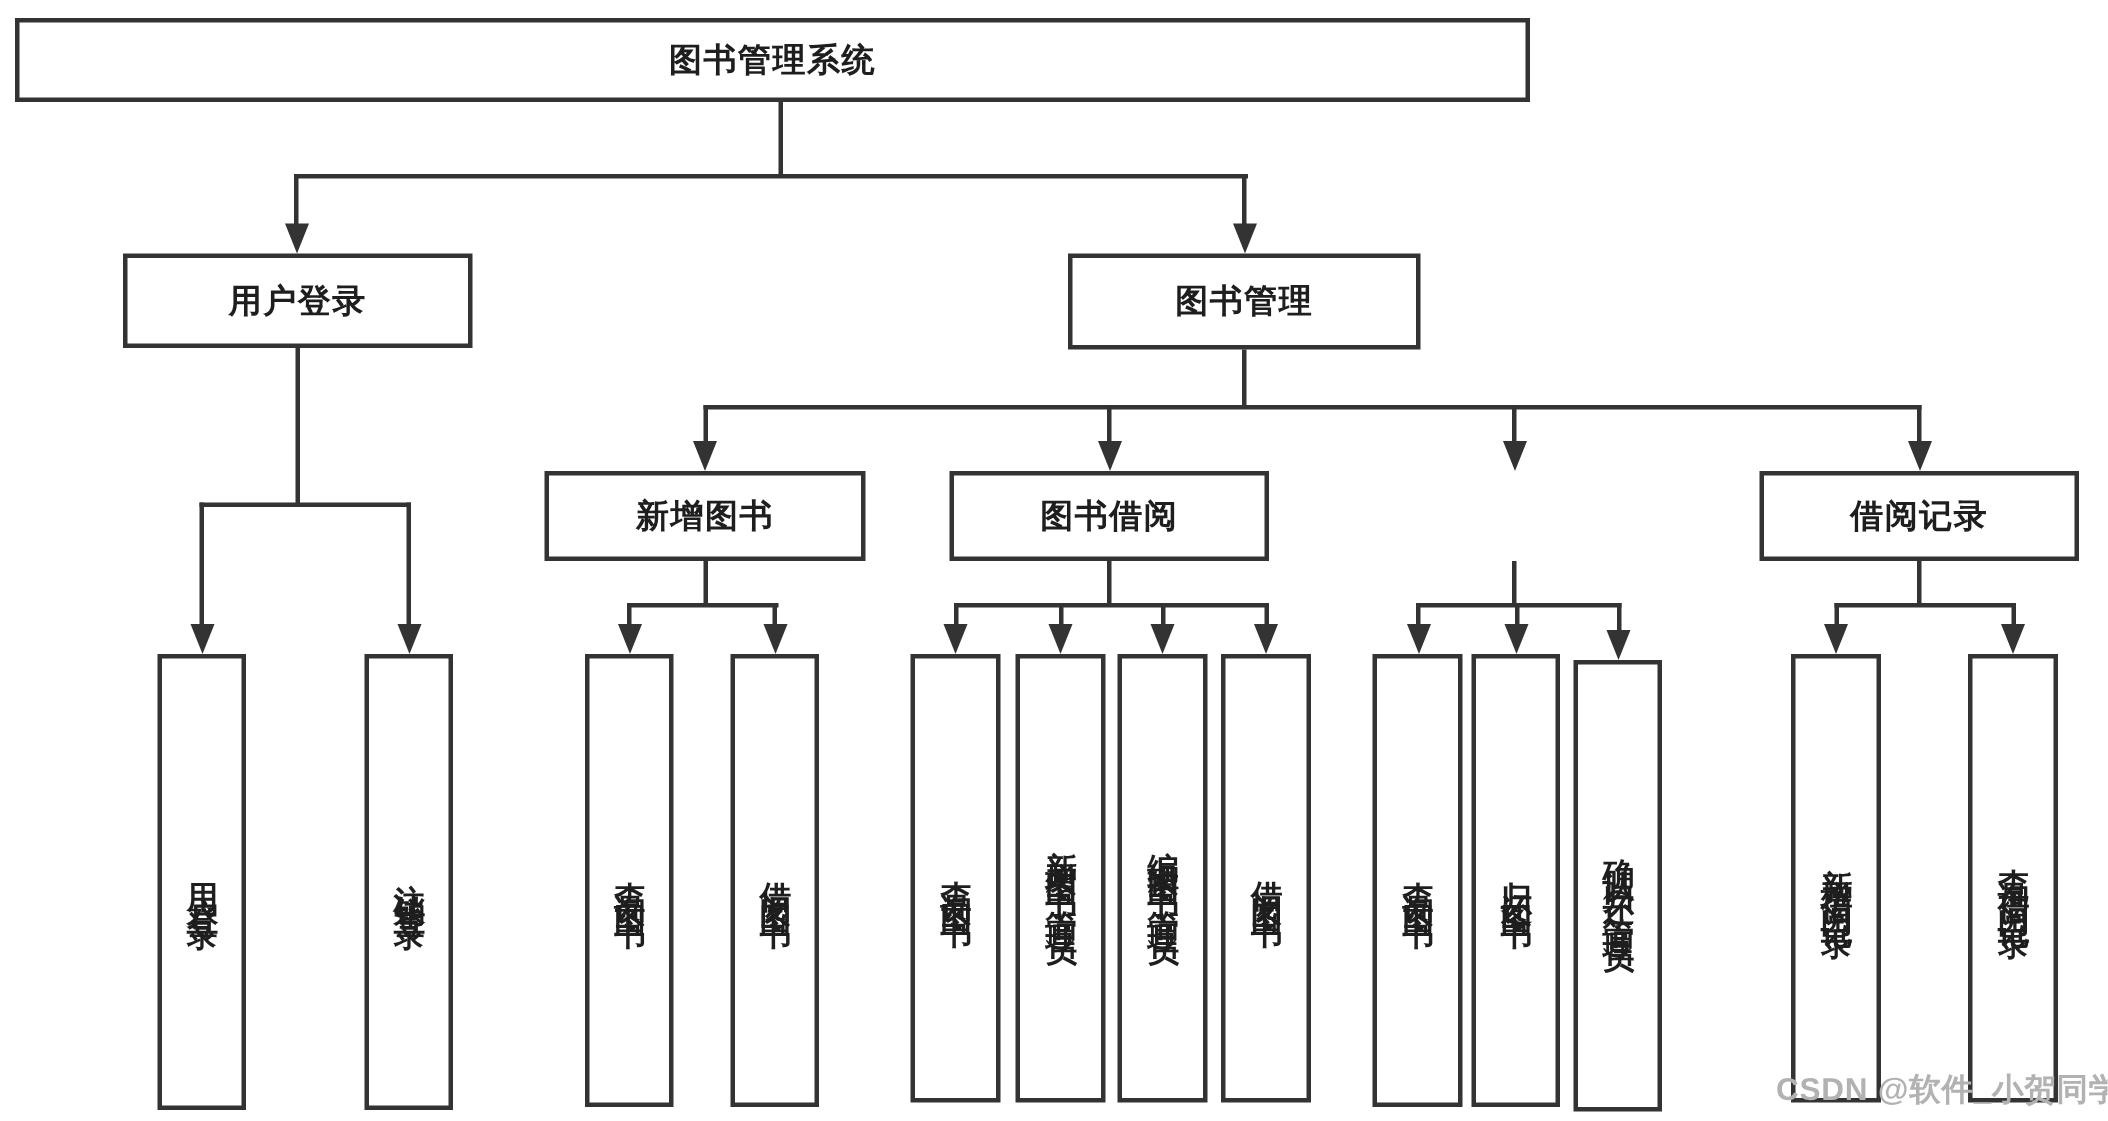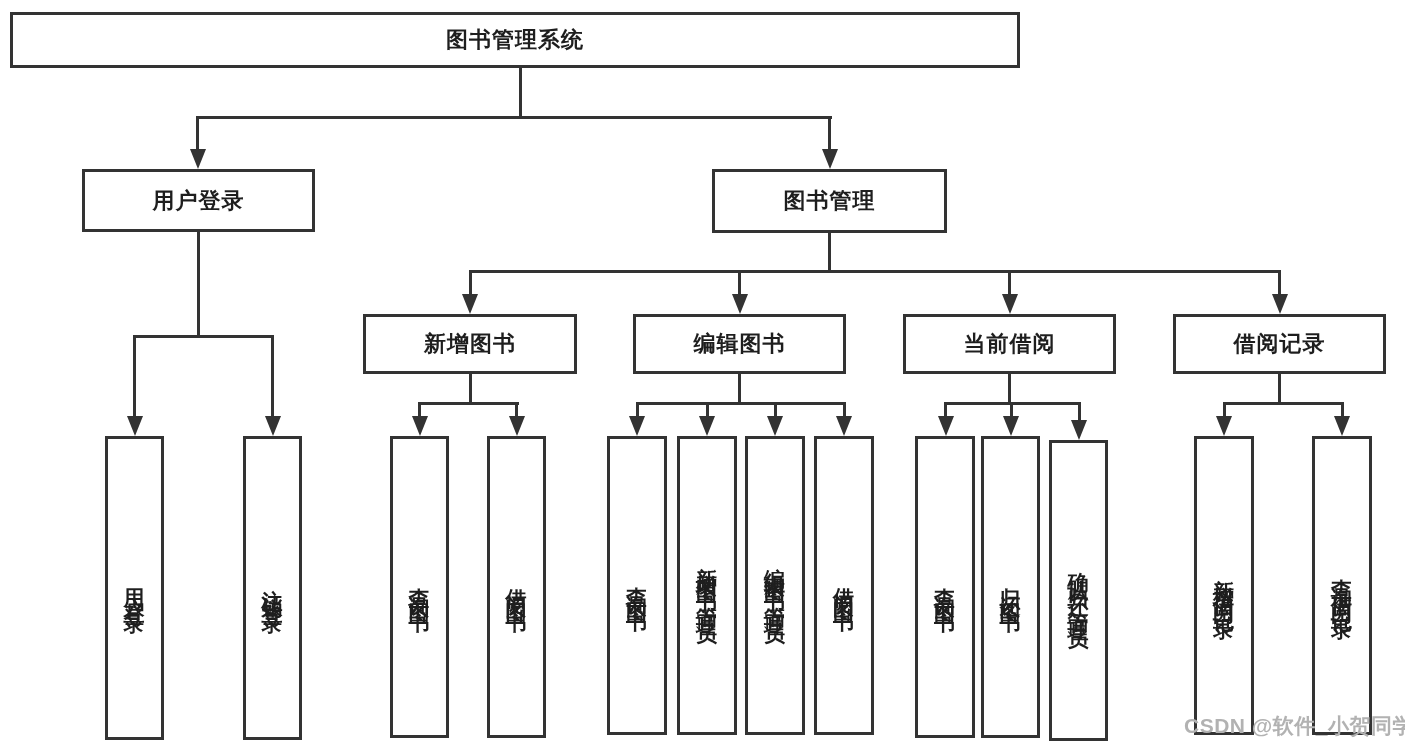--- a/index.html
+++ b/index.html
@@ -121,24 +121,21 @@
     <span>用户登录</span>
   </div>
   <div class="box" style="left:712px;top:169px;width:235px;height:64px">
     <span>图书管理</span>
   </div>
 
   <div class="box" style="left:363px;top:314px;width:214px;height:60px">
     <span>新增图书</span>
   </div>
   <div class="box" style="left:633px;top:314px;width:213px;height:60px">
-    <span>编辑图书</span>
-  </div>
-  <div class="box" style="left:903px;top:314px;width:213px;height:60px">
-    <span>当前借阅</span>
+    <span>图书借阅</span>
   </div>
   <div class="box" style="left:1173px;top:314px;width:213px;height:60px">
     <span>借阅记录</span>
   </div>
 
   <div class="box v" style="left:105px;top:436px;width:59px;height:304px">
     <span class="vlabel">用户登录</span>
   </div>
   <div class="box v" style="left:243px;top:436px;width:59px;height:304px">
     <span class="vlabel">注销登录</span>

